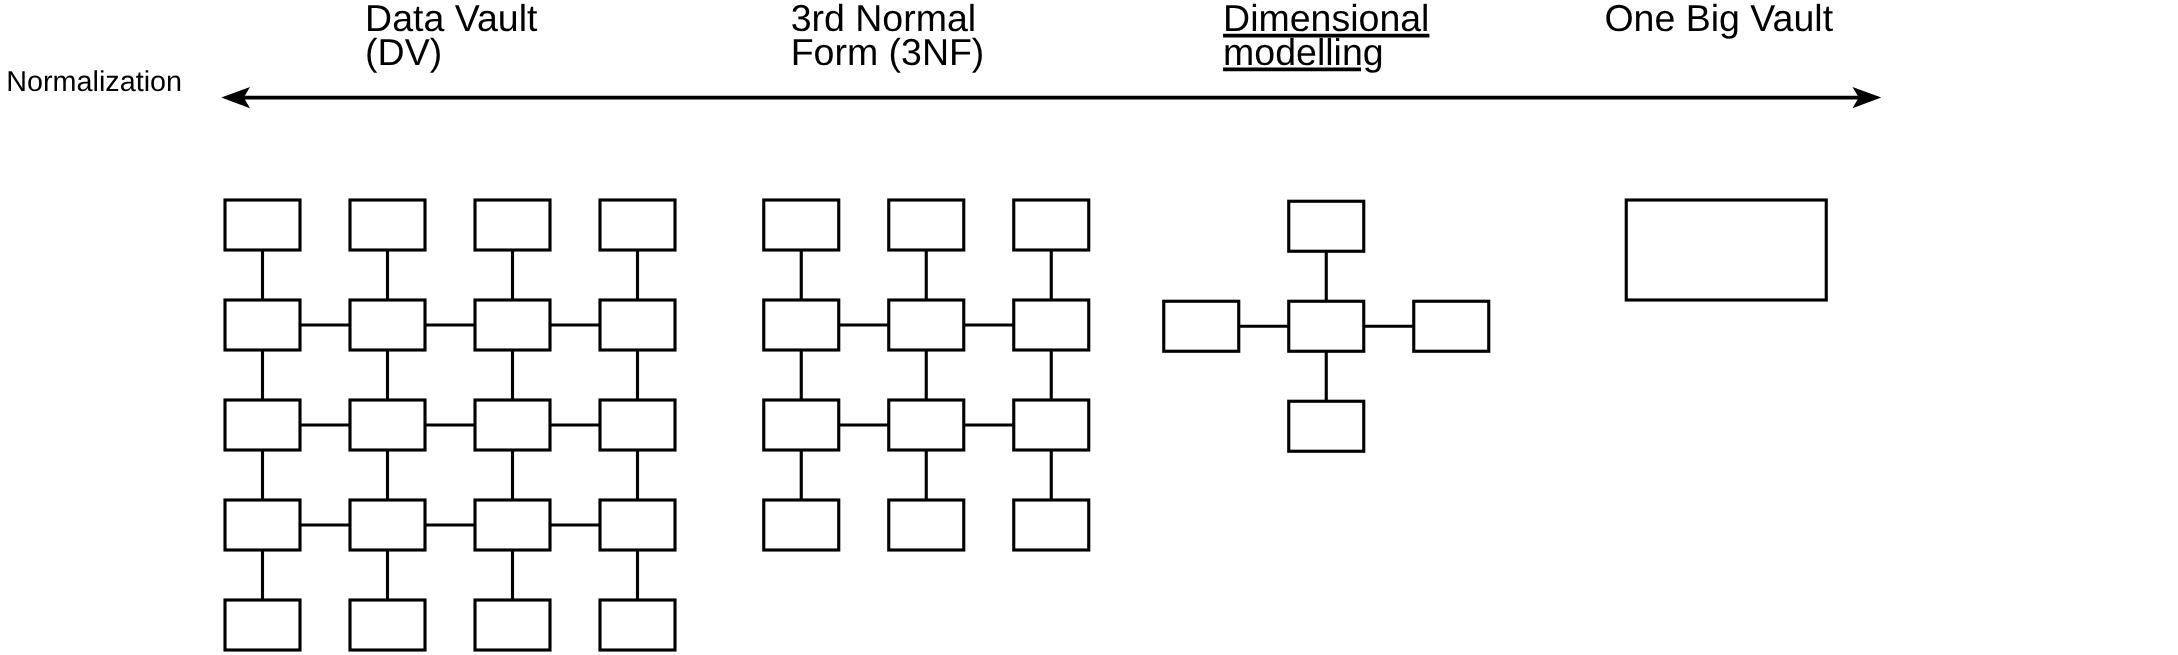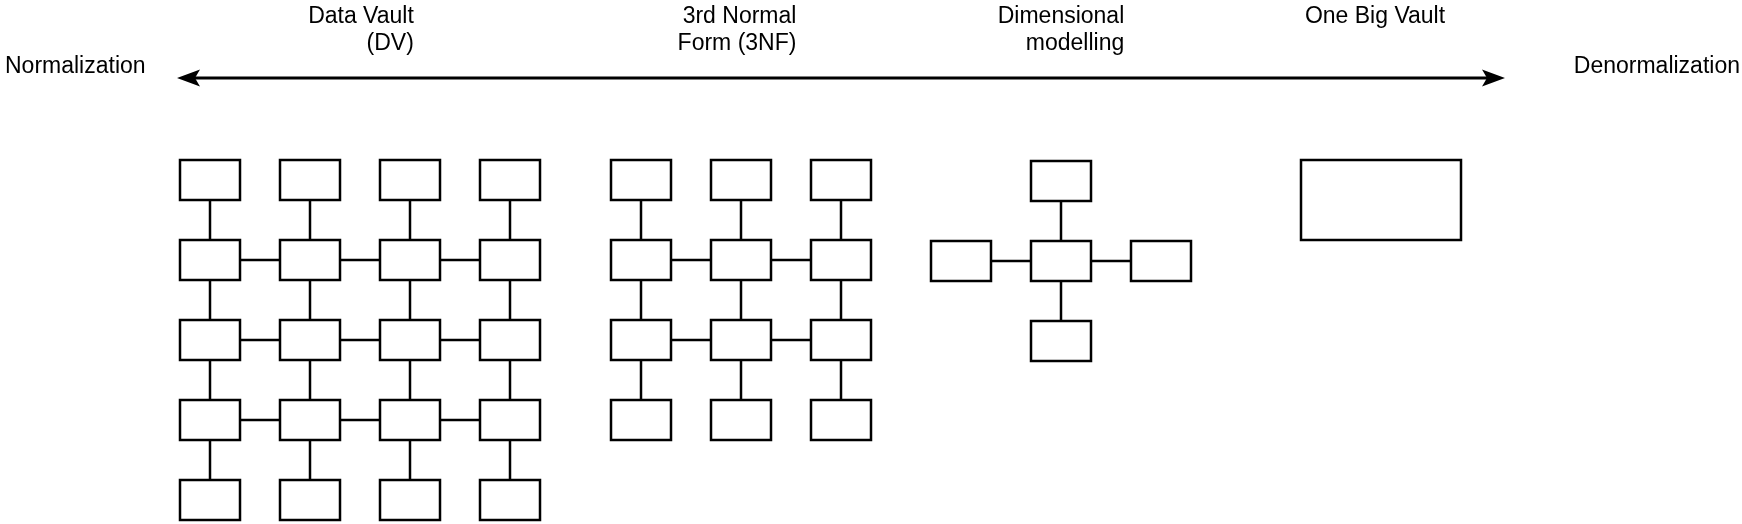--- a/index.html
+++ b/index.html
@@ -20,51 +20,50 @@
     position: absolute;
     font-size: 23px;
     line-height: 27px;
     white-space: nowrap;
   }
   .side-label.right { text-align: right; }
   .section-label {
     position: absolute;
     top: 2px;
     transform: translateX(-50%);
-    text-align: right;
-    font-size: 23px;
+    text-align: left;
+    font-size: 30px;
     line-height: 27px;
     white-space: nowrap;
   }
   svg.diagram {
     position: absolute;
     left: 0;
     top: 0;
   }
 </style>
 </head>
 <body>
 
 <div class="canvas">
 
   <div class="side-label" style="left:5px; top:52px;text-align:center;">Normalization</div>
 
-  <div class="side-label right" style="right:2px; top:52px;">Denormalization</div>
 
   <div class="section-label" style="left:361px;">
     <div>Data Vault</div>
     <div>(DV)</div>
   </div>
 
-  <div class="section-label" style="left:737px;">
+  <div class="section-label" style="left:710px;">
     <div>3rd Normal</div>
     <div>Form (3NF)</div>
   </div>
 
-  <div class="section-label" style="left:1061px;">
+  <div class="section-label" style="left:1061px;text-decoration:underline;">
     <div>Dimensional</div>
     <div>modelling</div>
   </div>
 
   <div class="section-label" style="left:1375px;">
     <div>One Big Vault</div>
   </div>
 
   <svg id="diagram-svg" class="diagram" width="1742" height="524" viewBox="0 0 1742 524">
     <g fill="#000000" stroke="#000000">

